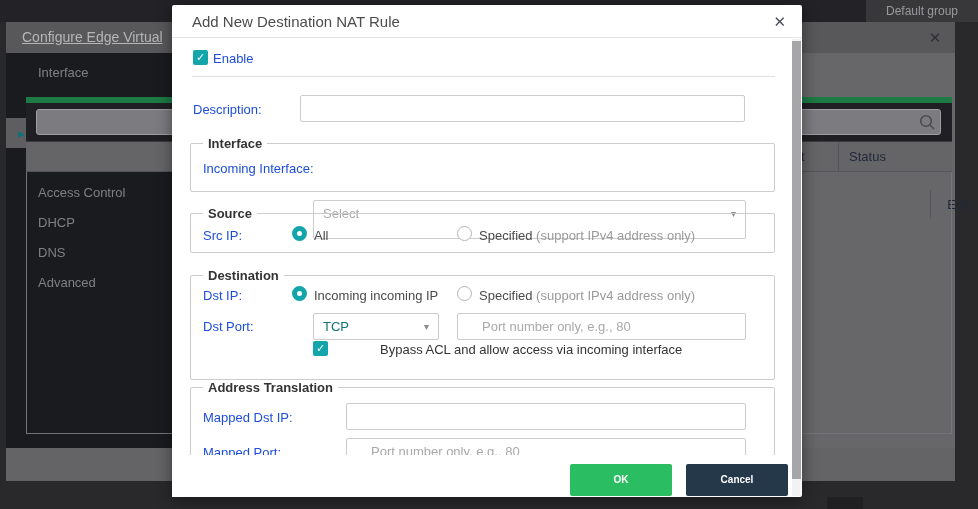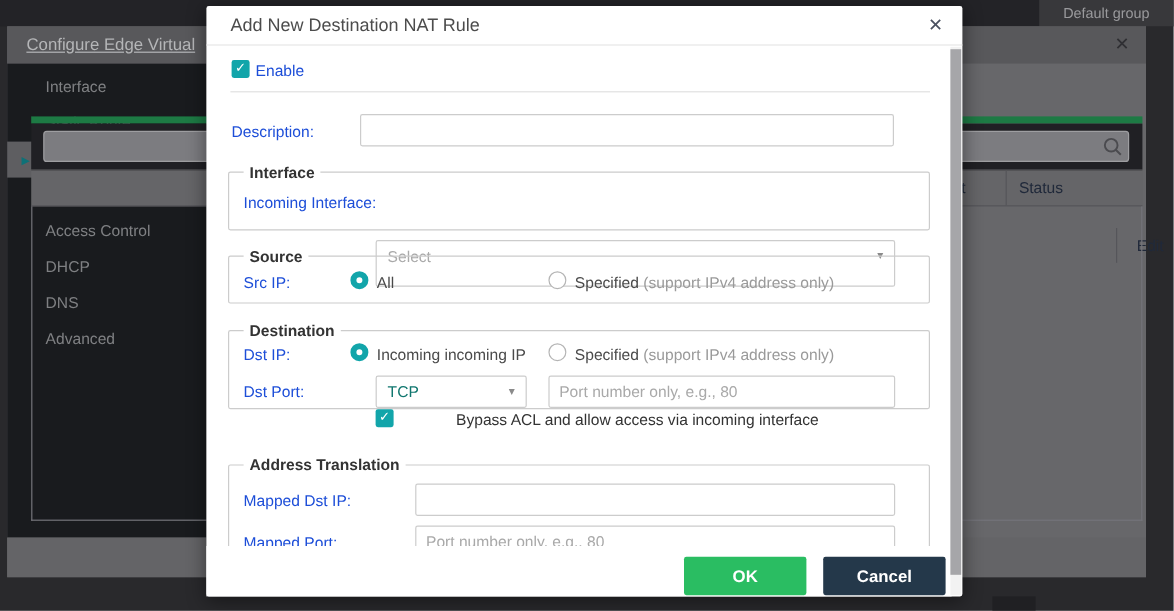--- a/index.html
+++ b/index.html
@@ -45,47 +45,47 @@
   .modal { position:absolute; left:172px; top:5px; width:630px; height:492px; background:#ffffff;
     border-radius:2px; box-shadow:0 3px 16px rgba(0,0,0,0.45); }
   .modal-header { position:absolute; left:0; top:0; width:100%; height:33px; border-bottom:1px solid #e6e6e6; }
   .modal-title { position:absolute; left:20px; top:0; line-height:33px; font-size:15px; color:#4c4c4c; }
   .modal-close { position:absolute; right:16px; top:0; line-height:33px; font-size:15px; color:#4a5060; cursor:pointer; }
   .scroll-track { position:absolute; right:1px; top:34px; width:9px; height:457px; background:#f2f2f2; }
   .scroll-thumb { position:absolute; left:0; top:2px; width:9px; height:438px; background:#a6a6a9; }
 
   .lbl { position:absolute; font-size:13px; color:#1d4ed8; white-space:nowrap; }
   .txt { position:absolute; border:1px solid #ccc; border-radius:2px; background:#fff;
-    font:13px "Liberation Sans",sans-serif; color:#444; padding:0 8px; outline:none; }
+    font:13px "Liberation Sans",sans-serif; color:#444; padding:0 24px; outline:none; }
   .txt::placeholder { color:#a9a9a9; }
   .sel { position:absolute; border:1px solid #ccc; border-radius:2px; background:#fff; cursor:pointer; }
   .sel-text { position:absolute; left:9px; top:0; line-height:25px; font-size:13px; color:#a9a9a9; white-space:nowrap; }
   .sel-text.value { color:#0f766e; }
   .caret { position:absolute; right:9px; top:0; line-height:25px; font-size:10px; color:#8a8a8a; }
 
   .cbx { position:absolute; width:15px; height:15px; background:#12a5aa; border-radius:2px;
     color:#fff; font-size:11px; line-height:15px; text-align:center; cursor:pointer; }
   .radio { position:absolute; width:15px; height:15px; border-radius:50%; background:#fff; cursor:pointer; }
   .radio.on { border:5px solid #12a5aa; }
   .radio.off { border:1px solid #b5b5b5; }
   .hint { color:#9a9a9a; }
   .rlabel { position:absolute; font-size:13px; color:#4a4a4a; white-space:nowrap; }
 
   .hr1 { position:absolute; left:20px; top:71px; width:583px; border-top:1px solid #e0e0e0; }
   .group { position:absolute; left:18px; width:585px; border:1px solid #ccc; border-radius:2px; }
   .legend { position:absolute; top:-8px; left:12px; background:#fff; padding:0 5px;
     font-size:13px; font-weight:700; color:#333; white-space:nowrap; }
   #group-interface { top:138px; height:49px; }
   #group-source { top:208px; height:40px; }
-  #group-destination { top:270px; height:66px; }
+  #group-destination { top:270px; height:105px; }
   #group-at { top:382px; height:108px; }
 
   .modal-footer { position:absolute; left:0; bottom:0; width:621px; height:42px; background:#fff; }
   .btn { position:absolute; top:9px; width:102px; height:32px; border-radius:2px; color:#fff;
-    font-size:14px; font-weight:700; line-height:32px; text-align:center; cursor:pointer; }
+    font-size:10px; font-weight:700; line-height:32px; text-align:center; cursor:pointer; }
   .btn-ok { left:398px; background:#2abd62; }
   .btn-cancel { left:514px; background:#24384a; }
 </style>
 </head>
 <body>
 
 <div class="topbar">
   <div class="group-chip">Default group</div>
 </div>
 <div class="artifact"></div>

